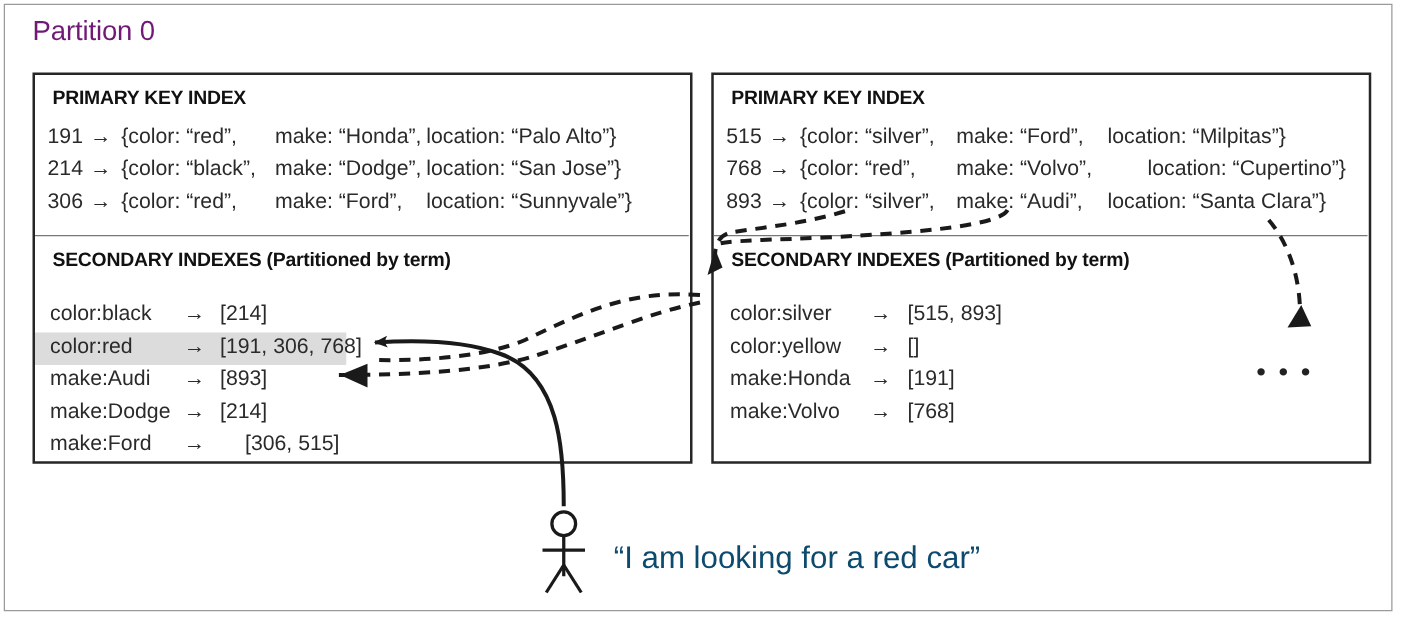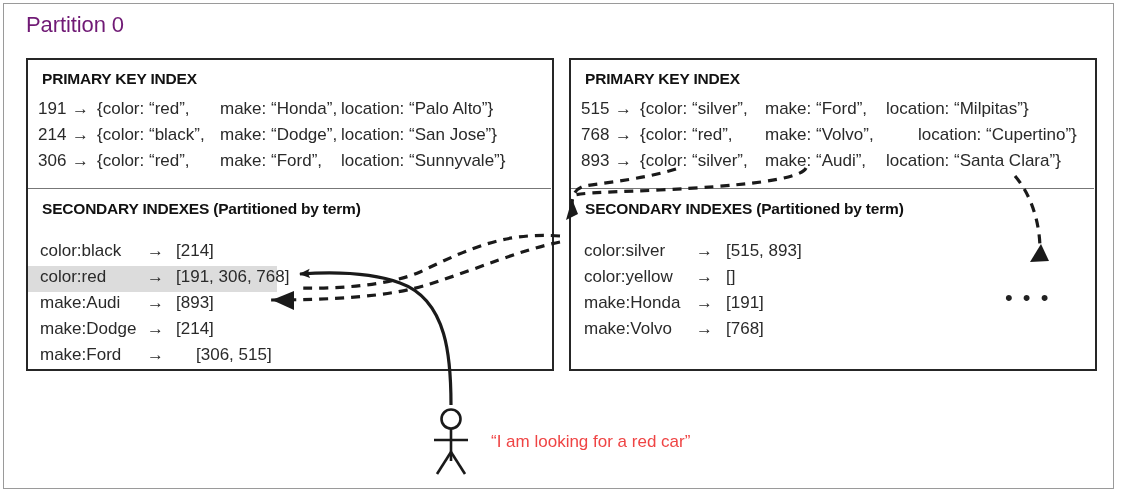--- a/index.html
+++ b/index.html
@@ -39,21 +39,21 @@
   .si-term{position:absolute;}
   .si-arrow{position:absolute;}
   .si-vals{position:absolute;}
   .si-hl{
     position:absolute;background:#dcdcdc;
   }
   .ellipsis{
     position:absolute;font-size:22px;letter-spacing:2px;color:#222;
   }
   .quote{
-    position:absolute;font-size:17px;color:#ef4444;white-space:nowrap;
+    position:absolute;font-size:25px;color:#0c4a6e;white-space:nowrap;
   }
   svg.overlay{position:absolute;left:0;top:0;width:1124px;height:494px;pointer-events:none;}
 </style>
 </head>
 <body>
 
 <div id="frame">
 
   <div class="ptitle" style="left:22px;top:8px;">Partition 0</div>
 

